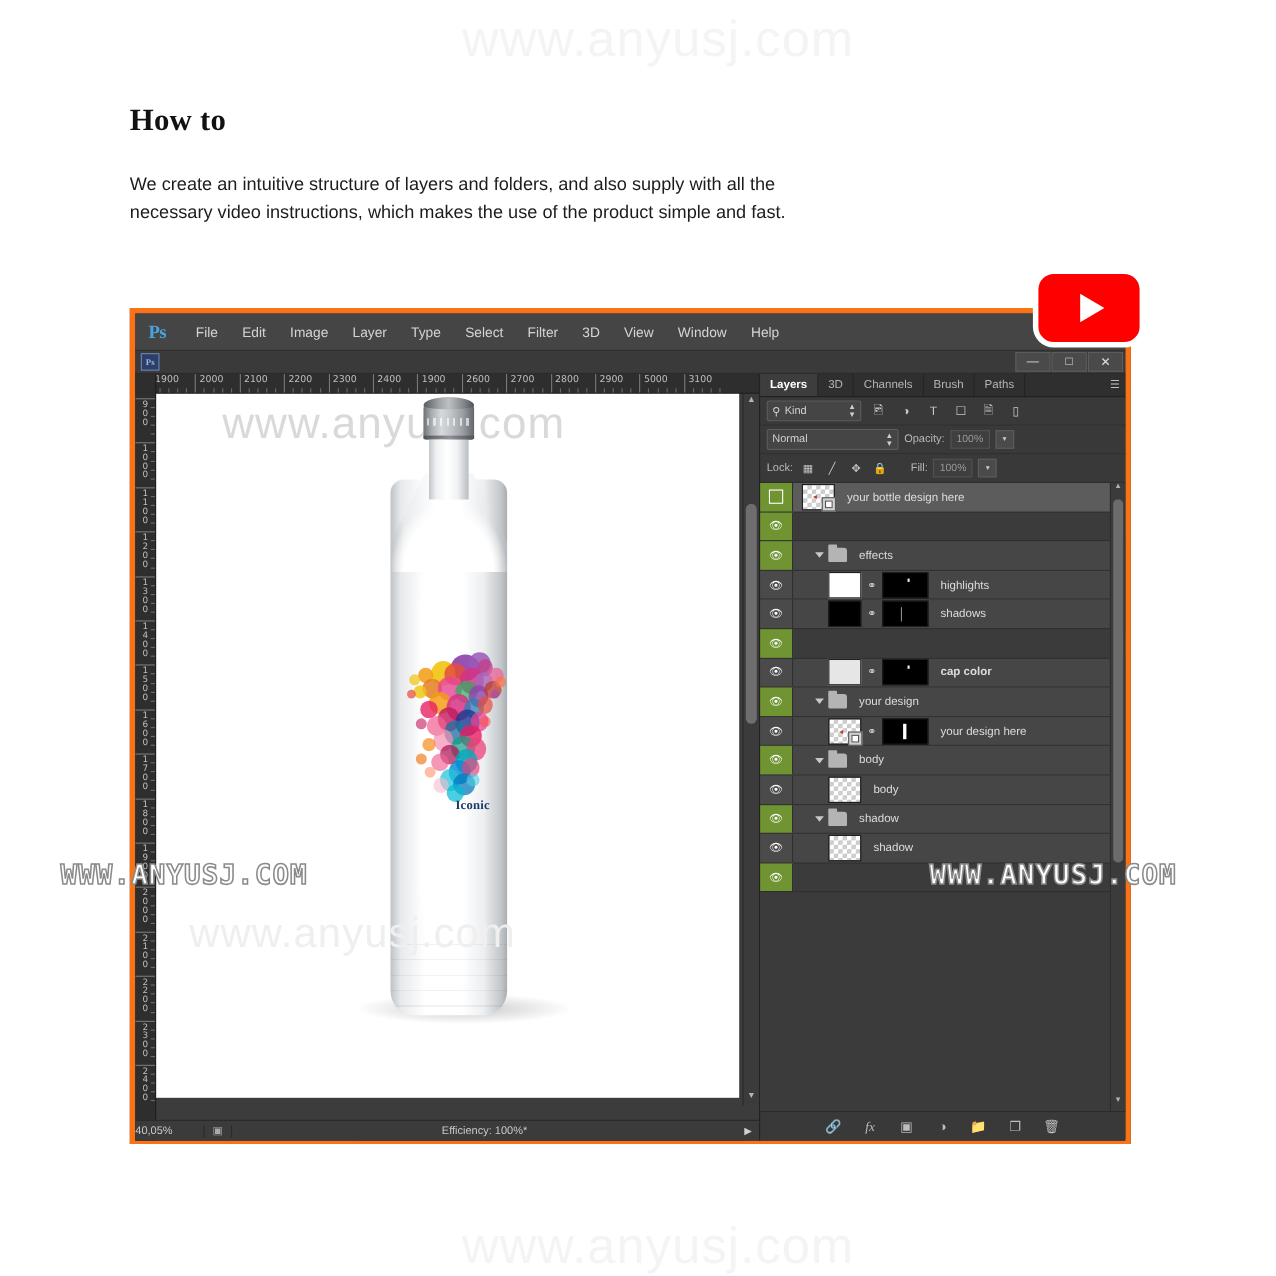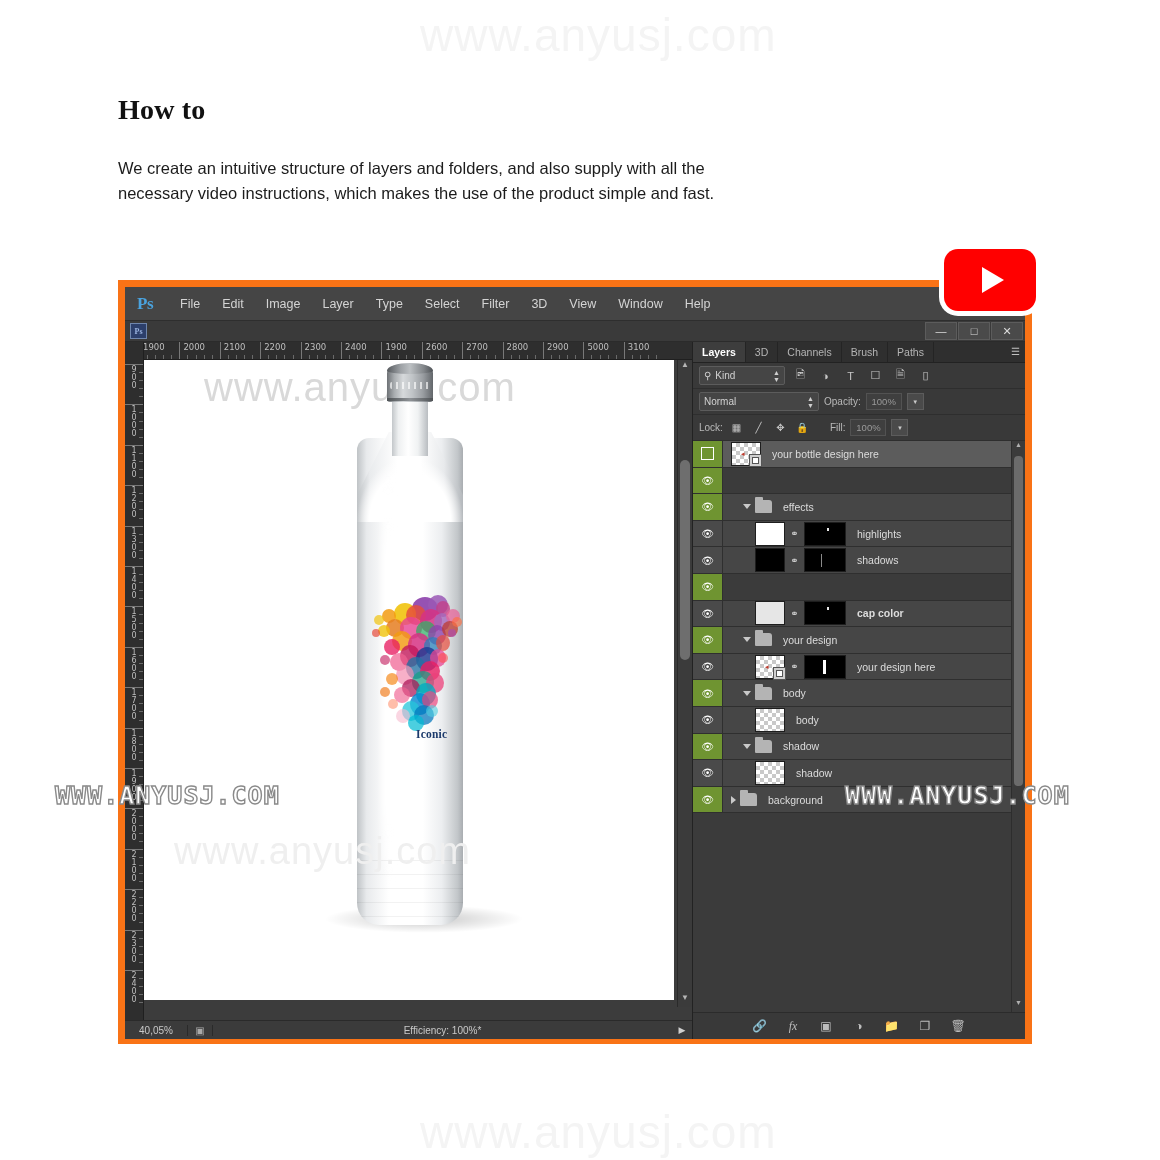--- a/index.html
+++ b/index.html
@@ -48,21 +48,21 @@
   }
   .yt-tri{
     width:0;height:0;border-left:22px solid #fff;
     border-top:13px solid transparent;border-bottom:13px solid transparent;
     margin-left:5px;
   }
 
   
   .ps-window{
     position:absolute;left:118px;top:280px;width:900px;height:750px;
-    background:#333333;border:7px solid #f97316;
+    background:#333333;border:5px solid #f97316;
     font-family:"Liberation Sans", sans-serif;
   }
   .ps-menubar{
     height:33px;background:#454545;display:flex;align-items:center;
     border-bottom:1px solid #2e2e2e;
   }
   .ps-logo{
     margin-left:12px;margin-right:16px;color:#4aa3df;font-weight:bold;
     font-size:17px;font-family:"Liberation Serif", serif;letter-spacing:-.5px;
   }
@@ -136,21 +136,21 @@
   .sb-h{
     position:absolute;left:200px;right:14px;bottom:0;height:18px;background:#3b3b3b;
   }
   .sb-h-thumb{position:absolute;left:220px;top:3px;width:100px;height:11px;background:#9a9a9a;border-radius:5px;}
 
   .statusbar{
     position:absolute;left:0;right:0;bottom:0;height:18px;background:#3b3b3b;
     border-top:1px solid #2a2a2a;display:flex;align-items:center;
     color:#c9c9c9;font-size:10px;
   }
-  .sb-zoom{width:62px;text-align:center;border-right:1px solid #2a2a2a;}
+  .sb-zoom{width:62px;text-align:left;border-right:1px solid #2a2a2a;}
   .sb-doc-icon{width:24px;display:flex;justify-content:center;color:#aaa;font-size:10px;}
   .sb-eff{flex:1;text-align:center;border-left:1px solid #2a2a2a;}
   .sb-arrow{width:20px;text-align:center;color:#d0d0d0;font-size:9px;}
 
   
   .bottle-wrap{position:absolute;left:0;top:0;width:530px;height:640px;}
   .bottle-shadow{
     position:absolute;left:180px;top:545px;width:200px;height:28px;
     background:radial-gradient(ellipse at center, rgba(0,0,0,.22) 0%, rgba(0,0,0,0) 70%);
   }
@@ -787,26 +787,20 @@
             <div class="row-content">
               <div style="width: 24px; flex: 0 0 auto;"></div>
               <div class="thumb"></div>
               <span class="layer-name" style="margin-left: 7px;">shadow</span>
             </div>
           </div>
           <div class="layer-row">
             <div class="eye-cell eye-on">
               <span class="eye-glyph">👁</span>
             </div>
-            <div class="row-content">
-              <div style="width: 0px; flex: 0 0 auto;"></div>
-              <div class="tri"></div>
-              <div class="folder-ico"></div>
-              <span class="layer-name" style="margin-left: 7px;">background</span>
-            </div>
           </div>
           <div class="panel-sb">
           <div class="panel-sb-up">▲</div>
           <div class="panel-sb-thumb"></div>
           <div class="panel-sb-dn">▼</div>
         </div>
       </div>
 
       <div class="panel-bottom">
         <div class="pb-ico">🔗</div>

